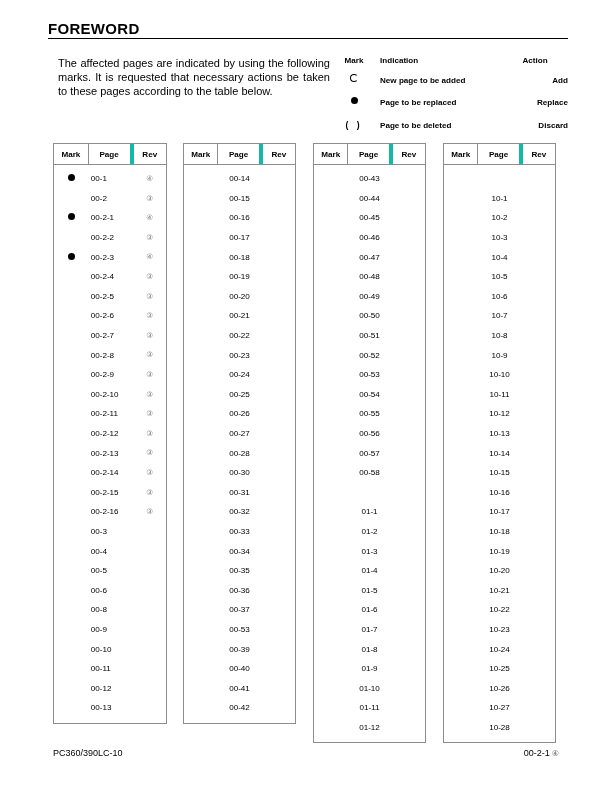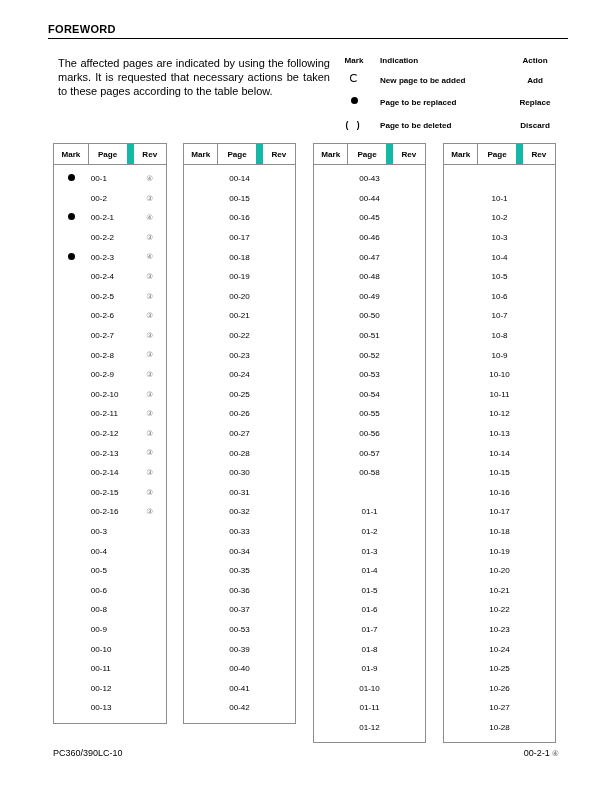--- a/index.html
+++ b/index.html
@@ -24,21 +24,21 @@
     height: 792px;
     overflow: hidden;
   }
   .title-block {
     position: absolute;
     left: 48px;
     top: 22px;
     width: 520px;
   }
   .doc-title {
-    font-size: 11px;
+    font-size: 15px;
     font-weight: bold;
     letter-spacing: 0.3px;
     line-height: 14px;
     margin: 0;
     padding: 0 0 2px 0;
   }
   .title-rule {
     width: 100%;
     height: 0;
     border-bottom: 1.6px solid #000;
@@ -80,21 +80,21 @@
     flex: 0 0 36px;
   }
   .lg-ind {
     width: 122px;
     flex: 0 0 122px;
     padding-left: 8px;
   }
   .lg-act {
     width: 66px;
     flex: 0 0 66px;
-    text-align: center;
+    text-align: right;
   }
   .legend-head .lg-mark { text-align: center; }
   .legend-head .lg-ind  { text-align: left; }
   .legend-head .lg-act  { text-align: center; }
 
   
   .glyph {
     display: inline-block;
     position: relative;
     top: -1px;
@@ -144,21 +144,21 @@
     font-size: 8.1px;
     font-weight: bold;
   }
   .th {
     display: flex;
     align-items: center;
     justify-content: center;
     box-sizing: border-box;
   }
   .th-mark { flex: 0 0 31%; border-right: 1px solid #8d8d8d; }
-  .th-page { flex: 0 0 40%; border-right: 7px solid #14b8a6; }
+  .th-page { flex: 0 0 40%; border-right: 4px solid #14b8a6; }
   .th-rev  { flex: 1 1 auto; }
 
   .tbody {
     padding: 4px 0 5px 0;
   }
   .trow {
     display: flex;
     height: 19.6px;
     font-size: 8.1px;
     align-items: center;

